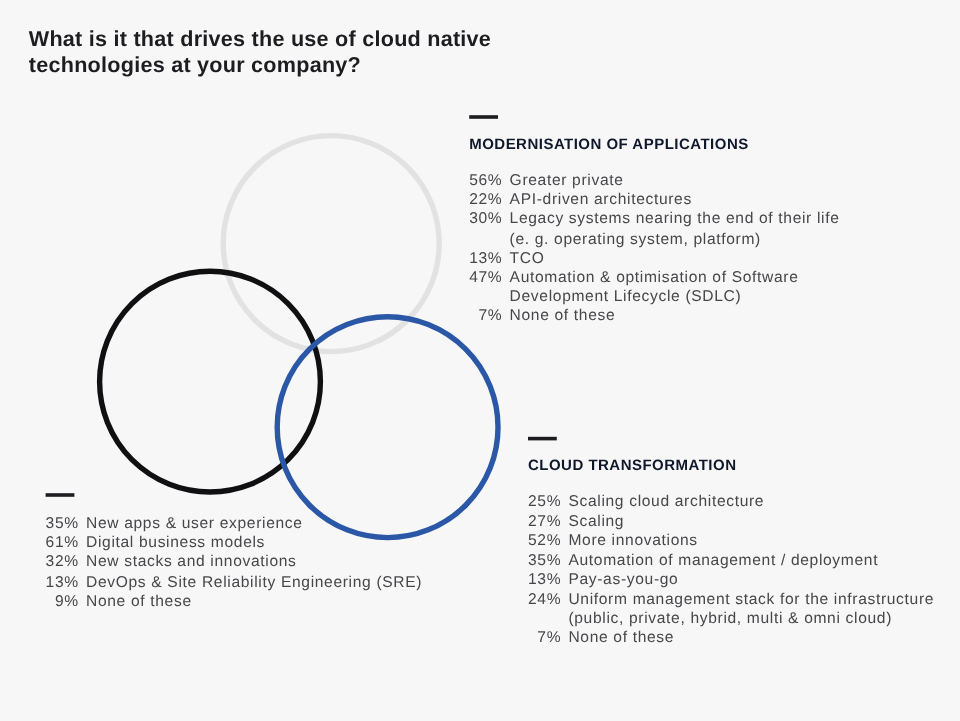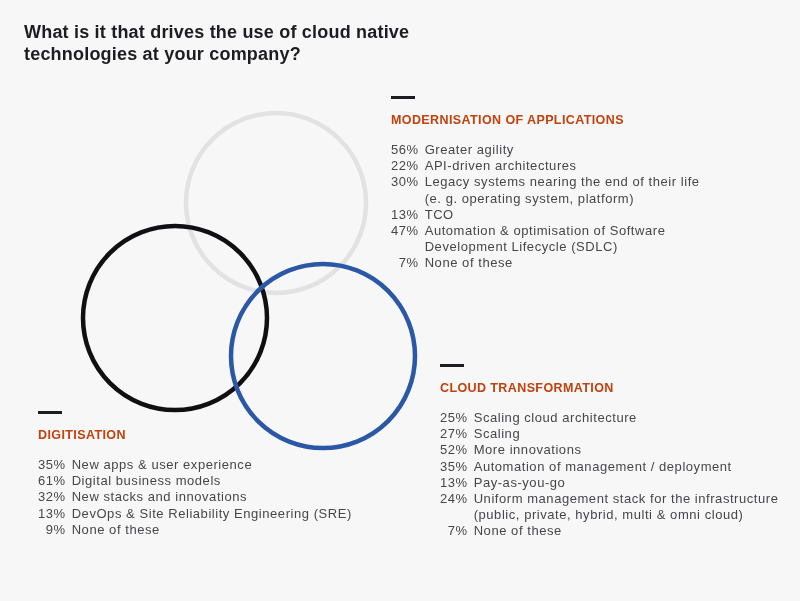--- a/index.html
+++ b/index.html
@@ -18,21 +18,21 @@
     white-space: pre-line;
   }
 
   .venn { position: absolute; left: 0; top: 0; }
 
   .panel { position: absolute; }
   .dash { width: 24px; height: 3px; background: #1d1d21; margin: 0 0 14px 0; }
   .panel h2 {
     margin: 0 0 14px 0;
     font-size: 12.5px; font-weight: bold; line-height: 15px;
-    letter-spacing: 0.4px; color: #c2410c;
+    letter-spacing: 0.4px; color: #0f172a;
   }
   .list {
     display: grid;
     grid-template-columns: max-content 1fr;
     column-gap: 6px;
     font-size: 13px; line-height: 16.2px;
     letter-spacing: 0.55px;
     color: #47474b;
     margin-top: 12px;
   }
@@ -60,21 +60,21 @@
   <svg class="venn" width="800" height="601" viewBox="0 0 800 601">
     <circle cx="276" cy="203" r="90" fill="none" stroke-width="4.5" stroke="#e2e2e2"></circle>
     <circle cx="175" cy="318" r="92" fill="none" stroke-width="4.5" stroke="#101013"></circle>
     <circle cx="323" cy="356" r="92" fill="none" stroke-width="4.5" stroke="#2b57a7"></circle>
   </svg>
 
   <section class="panel p-modernisation">
     <div class="dash"></div>
     <h2>MODERNISATION OF APPLICATIONS</h2>
     <div class="list">
-        <div class="row"><span class="pct">56%</span><span class="lbl">Greater agility</span></div>
+        <div class="row"><span class="pct">56%</span><span class="lbl">Greater private</span></div>
         <div class="row"><span class="pct">22%</span><span class="lbl">API-driven architectures</span></div>
         <div class="row"><span class="pct">30%</span><span class="lbl">Legacy systems nearing the end of their life
 (e. g. operating system, platform)</span></div>
         <div class="row"><span class="pct">13%</span><span class="lbl">TCO</span></div>
         <div class="row"><span class="pct">47%</span><span class="lbl">Automation &amp; optimisation of Software
 Development Lifecycle (SDLC)</span></div>
         <div class="row"><span class="pct">7%</span><span class="lbl">None of these</span></div>
       </div>
   </section>
 
@@ -88,21 +88,20 @@
         <div class="row"><span class="pct">35%</span><span class="lbl">Automation of management / deployment</span></div>
         <div class="row"><span class="pct">13%</span><span class="lbl">Pay-as-you-go</span></div>
         <div class="row"><span class="pct">24%</span><span class="lbl">Uniform management stack for the infrastructure
 (public, private, hybrid, multi &amp; omni cloud)</span></div>
         <div class="row"><span class="pct">7%</span><span class="lbl">None of these</span></div>
       </div>
   </section>
 
   <section class="panel p-digitisation">
     <div class="dash"></div>
-    <h2>DIGITISATION</h2>
     <div class="list">
         <div class="row"><span class="pct">35%</span><span class="lbl">New apps &amp; user experience</span></div>
         <div class="row"><span class="pct">61%</span><span class="lbl">Digital business models</span></div>
         <div class="row"><span class="pct">32%</span><span class="lbl">New stacks and innovations</span></div>
         <div class="row"><span class="pct">13%</span><span class="lbl">DevOps &amp; Site Reliability Engineering (SRE)</span></div>
         <div class="row"><span class="pct">9%</span><span class="lbl">None of these</span></div>
       </div>
   </section>
 
 

